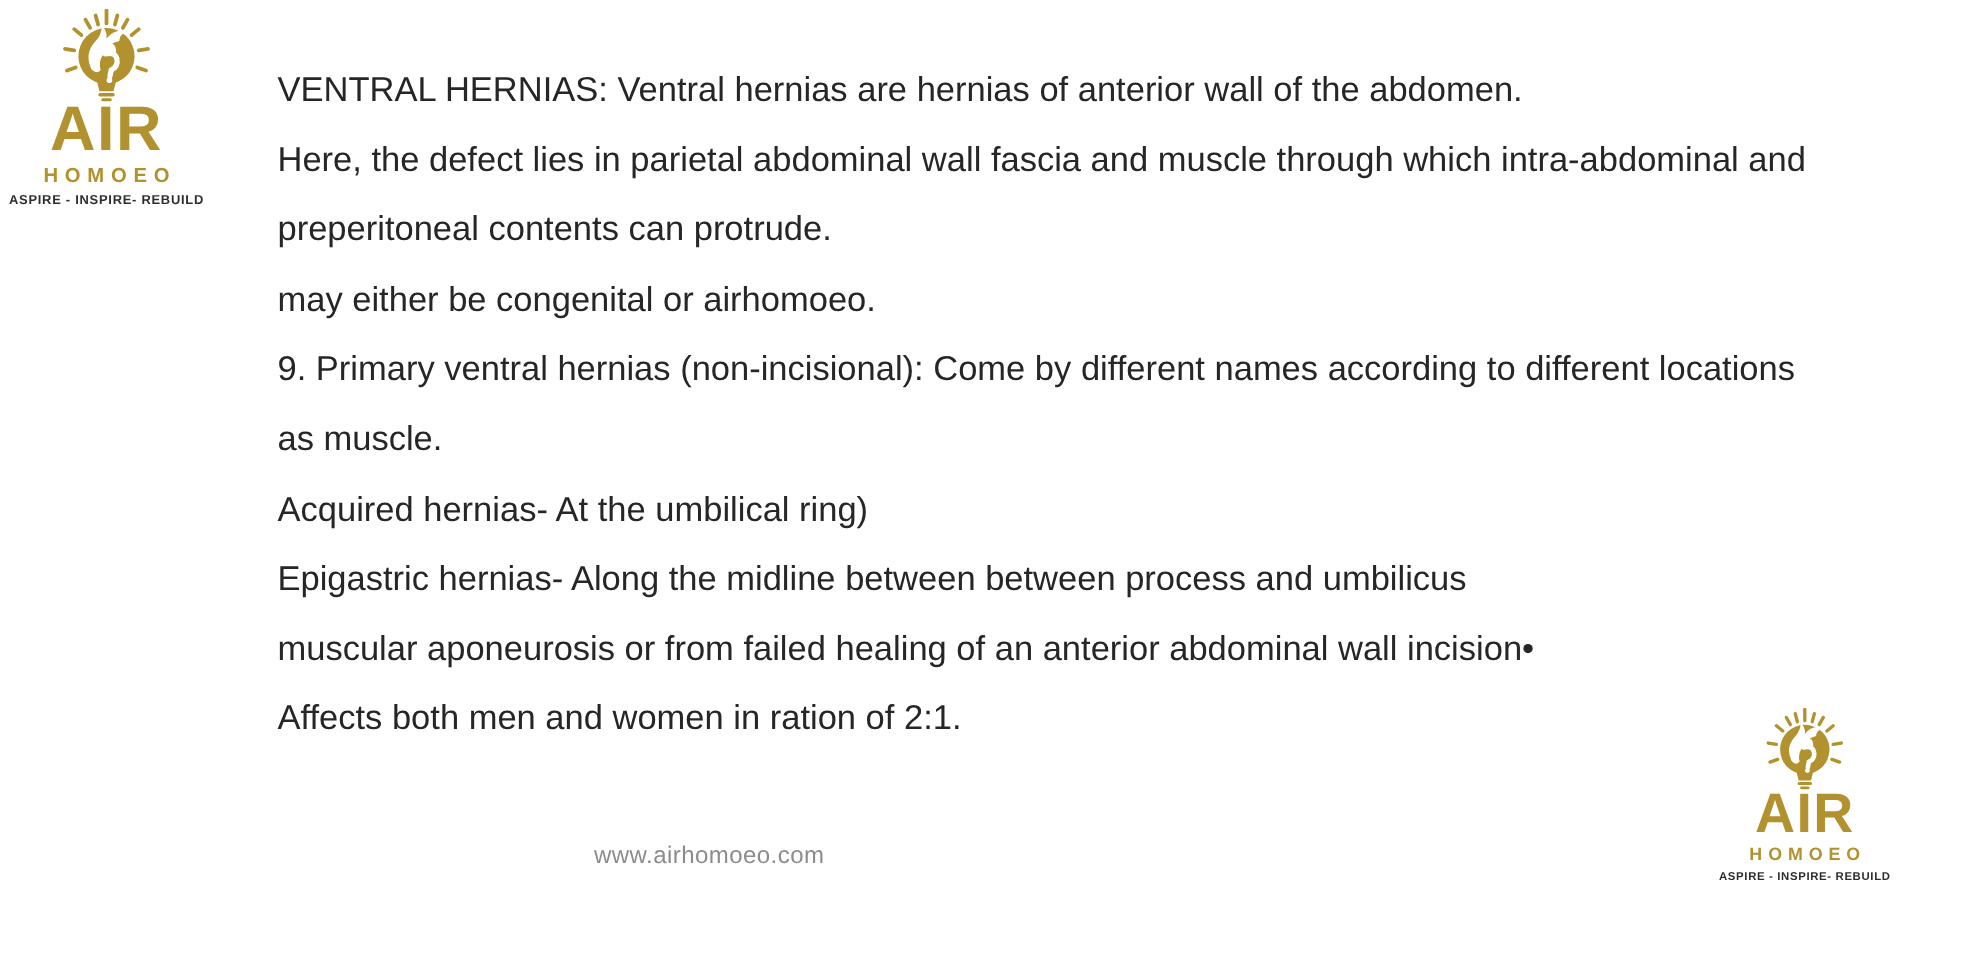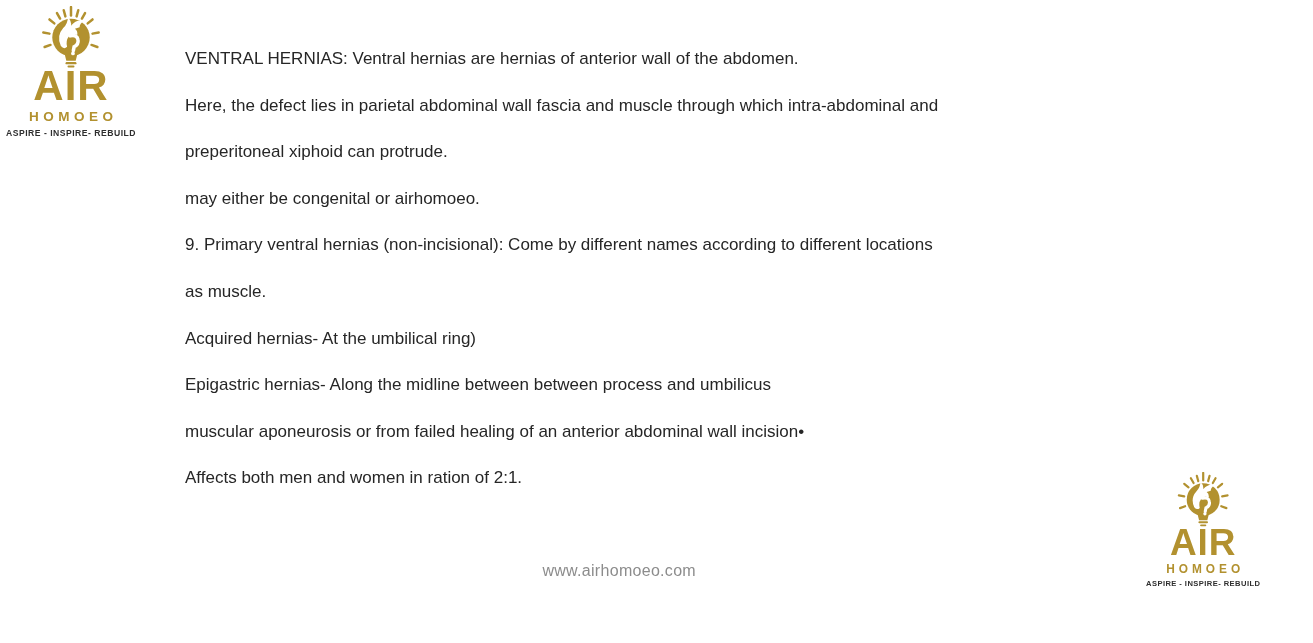--- a/index.html
+++ b/index.html
@@ -35,28 +35,28 @@
     margin-top:5px;text-indent:4.5px; 
   }
   .logo .tagline{
     font-size:8.6px;font-weight:700;letter-spacing:0.5px;color:var(--tagline);
     margin-top:4px;white-space:nowrap;
   }
 
   
   .content{
     position:absolute;left:185px;top:36px;width:1085px;
-    font-size:17px;line-height:46.6px;color:var(--text);
+    font-size:23px;line-height:46.6px;color:var(--text);
     font-weight:400;
   }
   .content .line{white-space:nowrap;}
 
   
   .footer-url{
-    position:absolute;left:396px;top:562px;width:300px;text-align:right;
+    position:absolute;left:396px;top:562px;width:300px;text-align:left;
     font-size:16px;color:var(--muted);letter-spacing:0.3px;
   }
 </style>
 </head>
 <body>
 
 <div class="slide">
 
   <div class="logo logo-tl">
     <span>
@@ -86,21 +86,21 @@
       </svg>
     </span>
     <div class="air">AIR</div>
     <div class="homoeo">HOMOEO</div>
     <div class="tagline">ASPIRE - INSPIRE- REBUILD</div>
   </div>
 
   <div class="content">
     <div class="line">VENTRAL HERNIAS: Ventral hernias are hernias of anterior wall of the abdomen.</div>
     <div class="line">Here, the defect lies in parietal abdominal wall fascia and muscle through which intra-abdominal and</div>
-    <div class="line">preperitoneal xiphoid can protrude.</div>
+    <div class="line">preperitoneal contents can protrude.</div>
     <div class="line">may either be congenital or airhomoeo.</div>
     <div class="line">9. Primary ventral hernias (non-incisional): Come by different names according to different locations</div>
     <div class="line">as muscle.</div>
     <div class="line">Acquired hernias- At the umbilical ring)</div>
     <div class="line">Epigastric hernias- Along the midline between between process and umbilicus</div>
     <div class="line">muscular aponeurosis or from failed healing of an anterior abdominal wall incision•</div>
     <div class="line">Affects both men and women in ration of 2:1.</div>
   </div>
 
   <div class="footer-url">www.airhomoeo.com</div>

